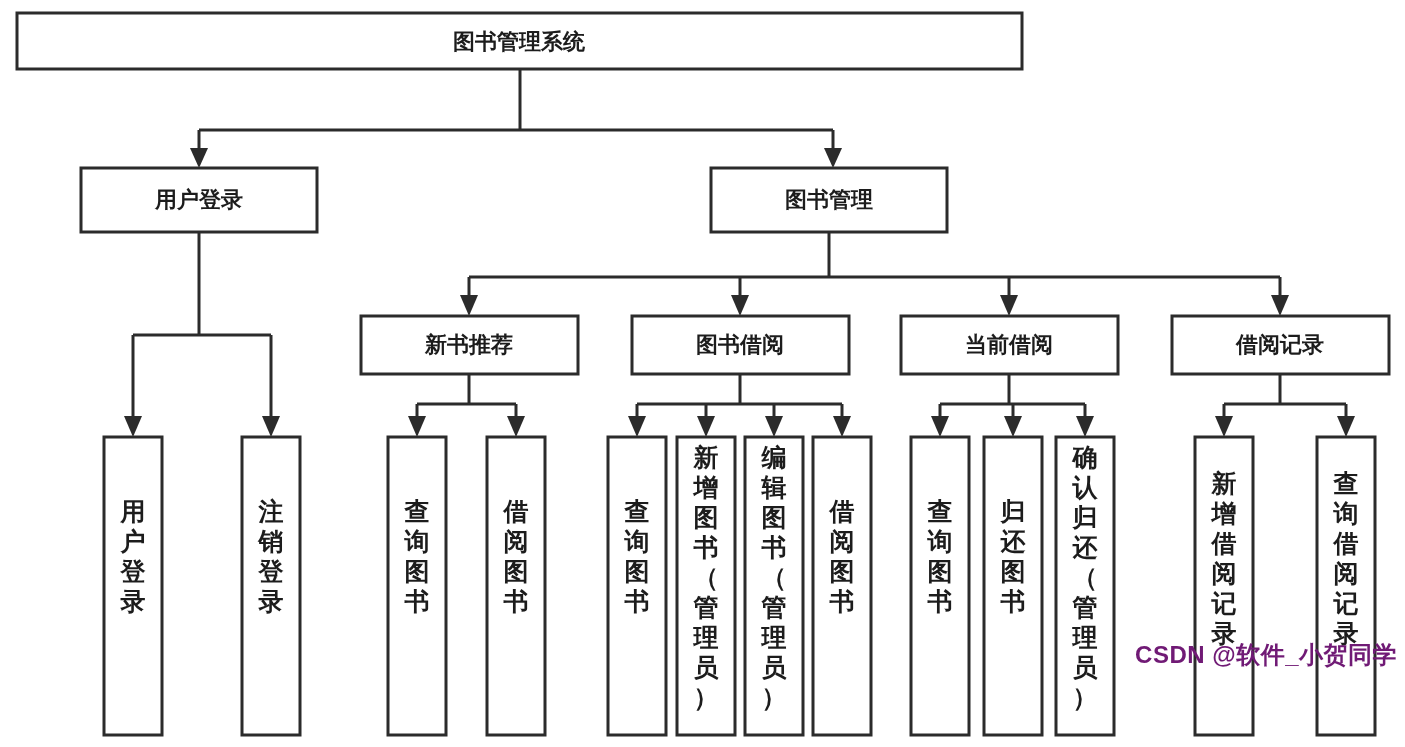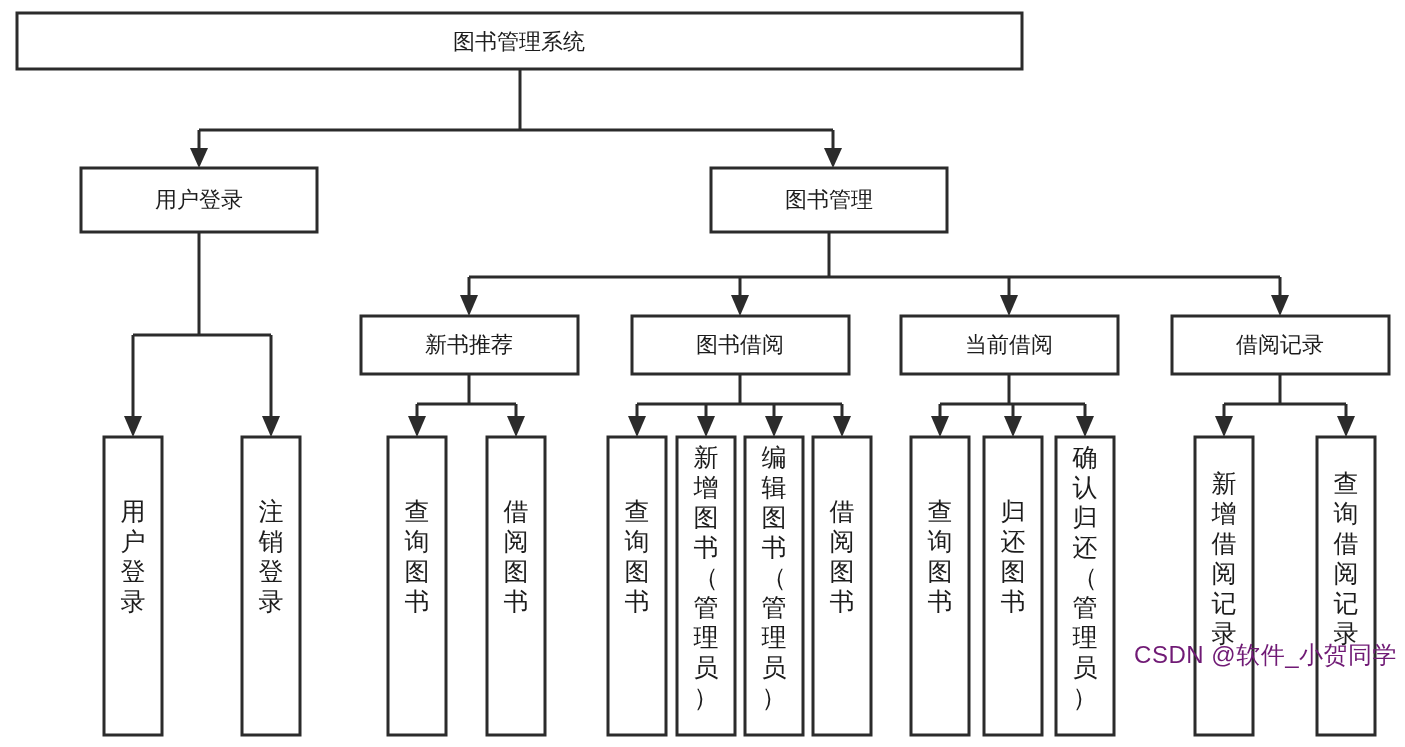--- a/index.html
+++ b/index.html
@@ -10,20 +10,21 @@
   body {
     width: 1405px;
     height: 747px;
     font-family: "Liberation Sans", "DejaVu Sans", sans-serif;
     overflow: hidden;
   }
   #diagram-root {
     position: relative;
     width: 1405px;
     height: 675px;
+    font-weight: bold;
   }
   svg#flow {
     position: absolute;
     left: 0;
     top: 0;
     width: 1405px;
     height: 747px;
   }
   .node-rect {
     fill: #ffffff;

